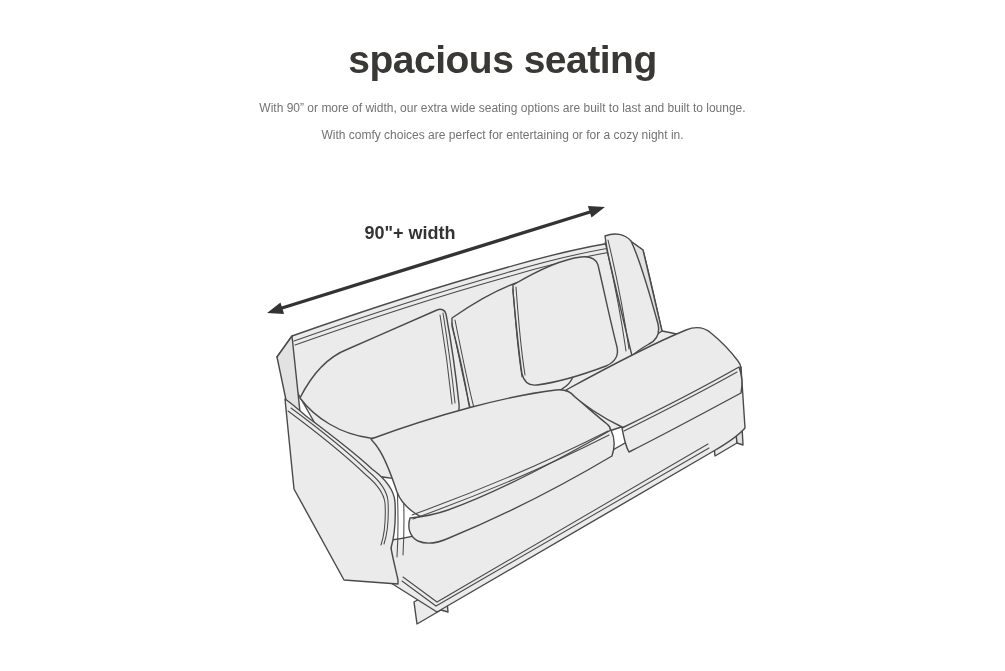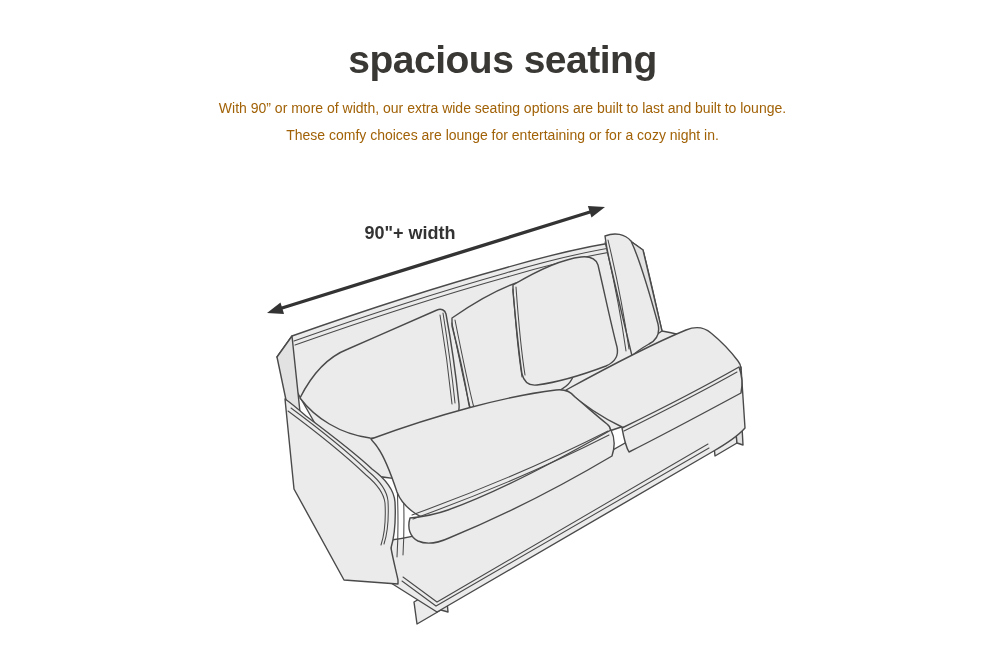--- a/index.html
+++ b/index.html
@@ -6,38 +6,38 @@
   .canvas{
     position:relative;width:1005px;height:671px;background:#ffffff;overflow:hidden;
     font-family:"Liberation Sans","DejaVu Sans",sans-serif;
   }
   .page-title{
     margin:0;padding-top:38px;text-align:center;
     font-size:39px;font-weight:700;color:#393835;letter-spacing:-0.5px;line-height:1.12;
   }
   .desc{
     margin:13px 0 0;text-align:center;
-    font-size:14px;line-height:27px;color:#a16207;font-weight:400;
+    font-size:12px;line-height:27px;color:#737373;font-weight:400;
   }
   .diagram-svg{position:absolute;left:0;top:0;width:1005px;height:671px;display:block;}
   .sofa-line{fill:#ebebeb;stroke:#4a4a4a;stroke-width:1.4;stroke-linejoin:round;stroke-linecap:round;}
   .sofa-shade{fill:#e2e2e2;stroke:#4a4a4a;stroke-width:1.4;stroke-linejoin:round;stroke-linecap:round;}
   .pip{fill:none;stroke:#4a4a4a;stroke-width:1.05;stroke-linecap:round;}
   .arrow-line{stroke:#333333;stroke-width:3.4;stroke-linecap:round;}
   .arrow-head{fill:#333333;stroke:none;}
   .dim-text{font-family:"Liberation Sans","DejaVu Sans",sans-serif;font-weight:700;font-size:18px;fill:#333333;}
 </style>
 </head>
 <body>
 
 <div class="canvas">
 
   <h1 class="page-title">spacious seating</h1>
 
-  <p class="desc"><span>With 90” or more of width, our extra wide seating options are built to last and built to lounge.</span><br><span>These comfy choices are lounge for entertaining or for a cozy night in.</span></p>
+  <p class="desc"><span>With 90” or more of width, our extra wide seating options are built to last and built to lounge.</span><br><span>With comfy choices are perfect for entertaining or for a cozy night in.</span></p>
 
   <svg class="diagram-svg" viewBox="0 0 1005 671" xmlns="http://www.w3.org/2000/svg">
 
     <g>
 
       <path class="sofa-line" d="M 277,357 L 292,336 C 360,312 440,286 505,268 C 560,252 600,244 629,240 L 643,250 C 652,285 658,315 662,331 C 685,335 705,342 718,352 L 705,395 C 600,440 480,470 420,478 C 380,482 350,470 330,450 L 296,390 Z"></path>
 
       <path class="pip" d="M 294,341 C 362,317 442,291 506,273 C 560,257 600,249 629,245"></path>
       <path class="pip" d="M 295,345 C 363,321 443,295 507,277 C 561,261 601,253 630,249"></path>
 

